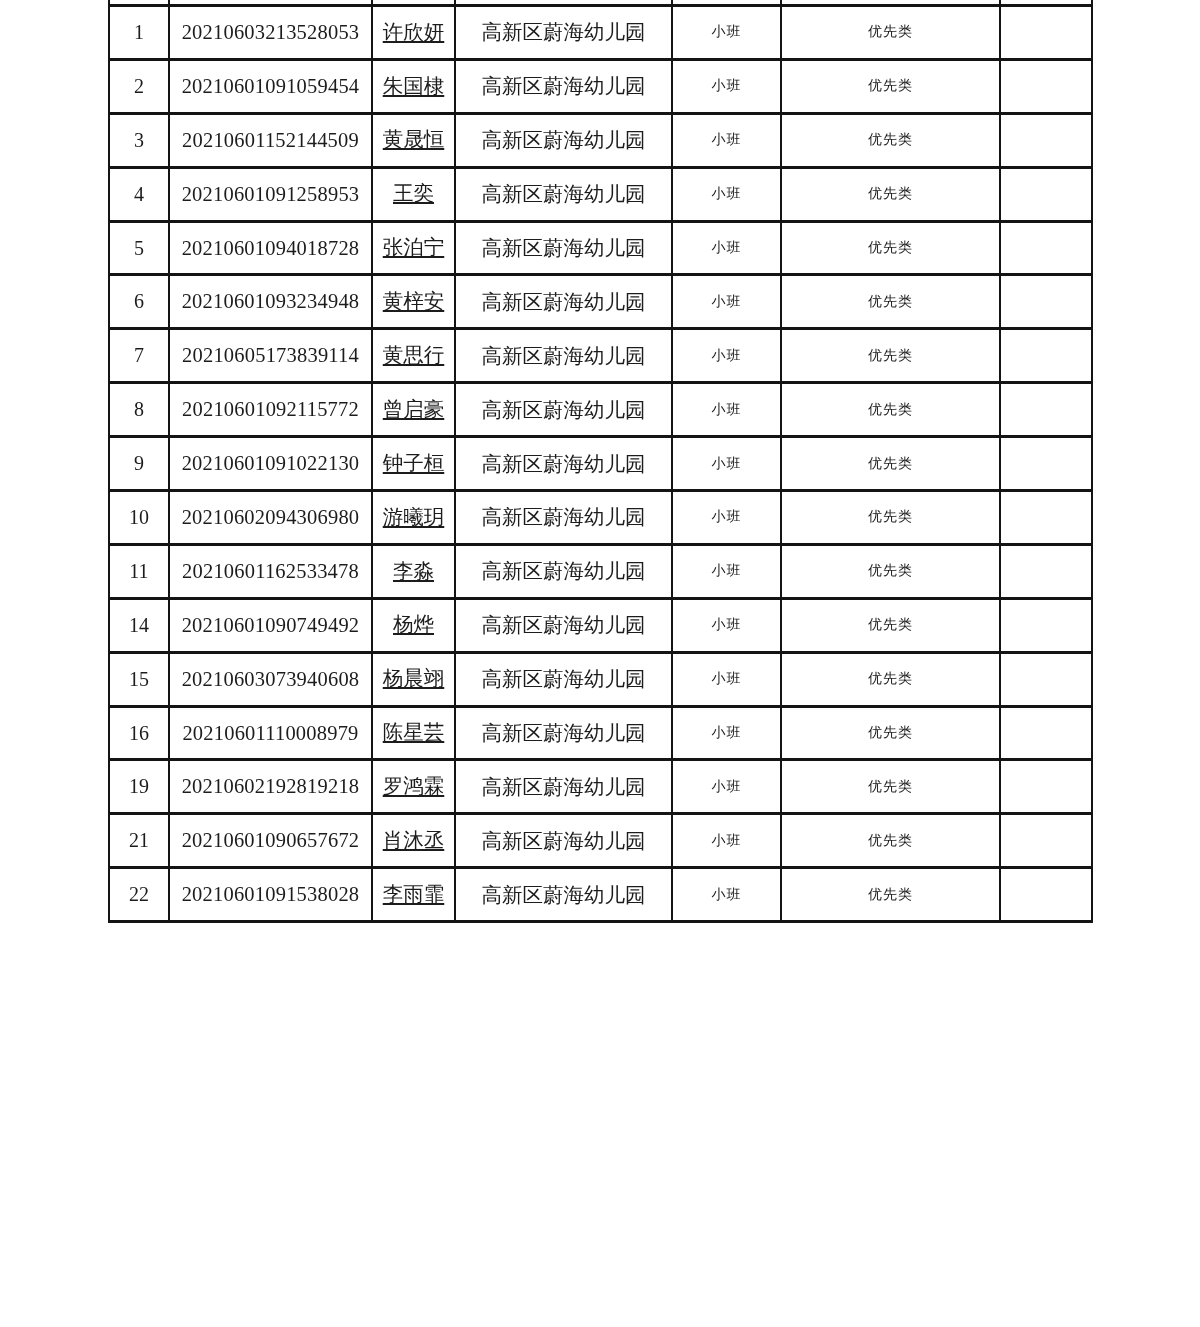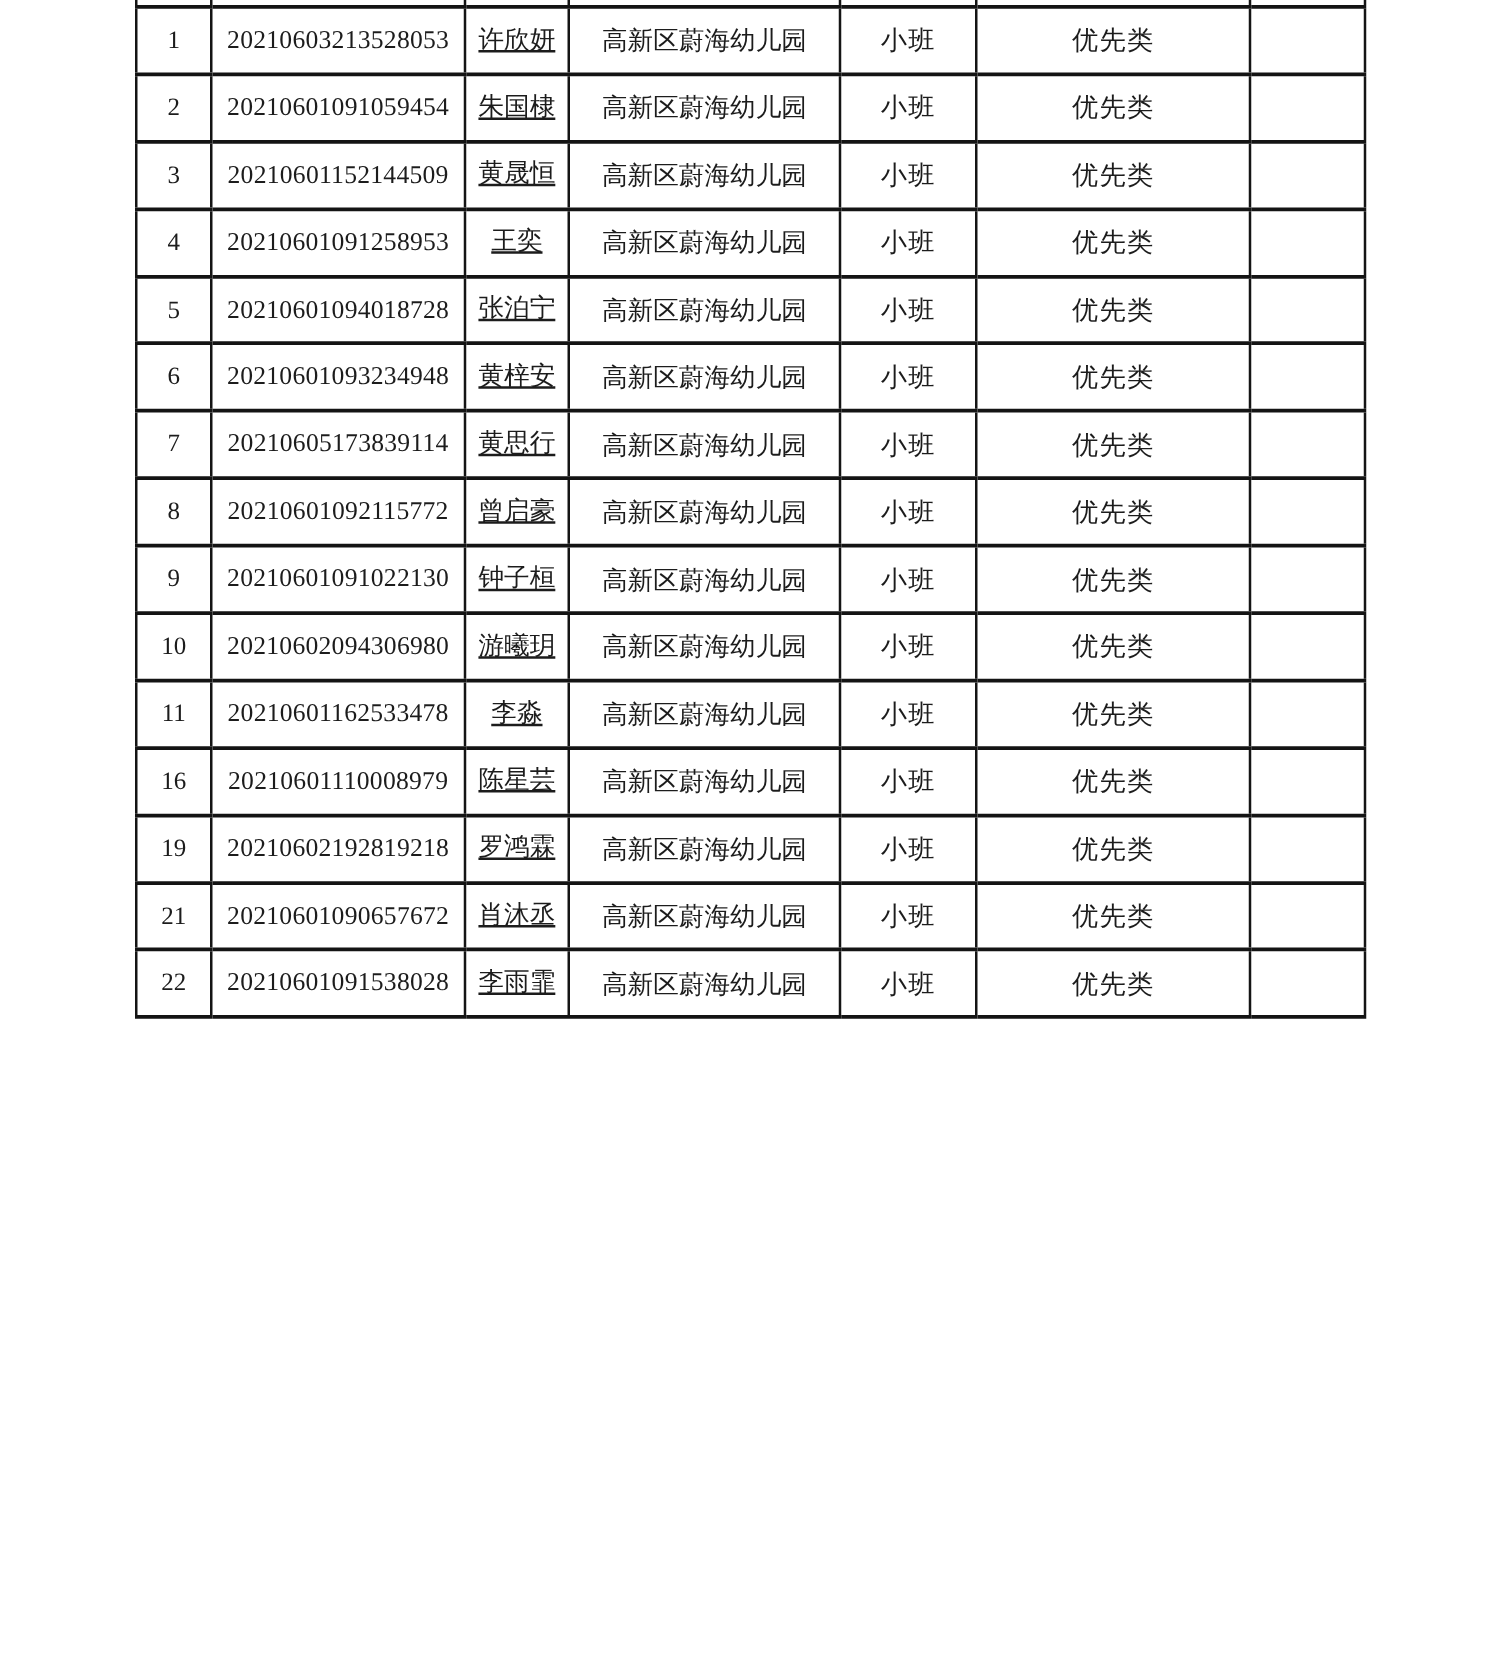--- a/index.html
+++ b/index.html
@@ -66,21 +66,21 @@
     word-break: break-all;
     text-decoration: underline;
   }
   td.cell-school {
     font-size: 20.5px;
     white-space: nowrap;
     font-family: Liberation Mono, monospace;
   }
   td.cell-class,
   td.cell-cat {
-    font-size: 21px;
+    font-size: 14px;
     letter-spacing: 1px;
   }
   td.cell-remark {
     font-size: 20.5px;
   }
 </style>
 </head>
 <body>
 
 <div class="sheet">
@@ -210,21 +210,39 @@
     <td class="cell-id">20210601162533478</td>
     <td class="cell-name">李淼</td>
     <td class="cell-school">高新区蔚海幼儿园</td>
     <td class="cell-class">小班</td>
     <td class="cell-cat">优先类</td>
     <td class="cell-remark"></td>
   </tr>
 
 
 
-
+  <tr class="data-row">
+    <td class="cell-no">14</td>
+    <td class="cell-id">20210601090749492</td>
+    <td class="cell-name">杨烨</td>
+    <td class="cell-school">高新区蔚海幼儿园</td>
+    <td class="cell-class">小班</td>
+    <td class="cell-cat">优先类</td>
+    <td class="cell-remark"></td>
+  </tr>
+
+  <tr class="data-row">
+    <td class="cell-no">15</td>
+    <td class="cell-id">20210603073940608</td>
+    <td class="cell-name">杨晨翊</td>
+    <td class="cell-school">高新区蔚海幼儿园</td>
+    <td class="cell-class">小班</td>
+    <td class="cell-cat">优先类</td>
+    <td class="cell-remark"></td>
+  </tr>
 
   <tr class="data-row">
     <td class="cell-no">16</td>
     <td class="cell-id">20210601110008979</td>
     <td class="cell-name">陈星芸</td>
     <td class="cell-school">高新区蔚海幼儿园</td>
     <td class="cell-class">小班</td>
     <td class="cell-cat">优先类</td>
     <td class="cell-remark"></td>
   </tr>

